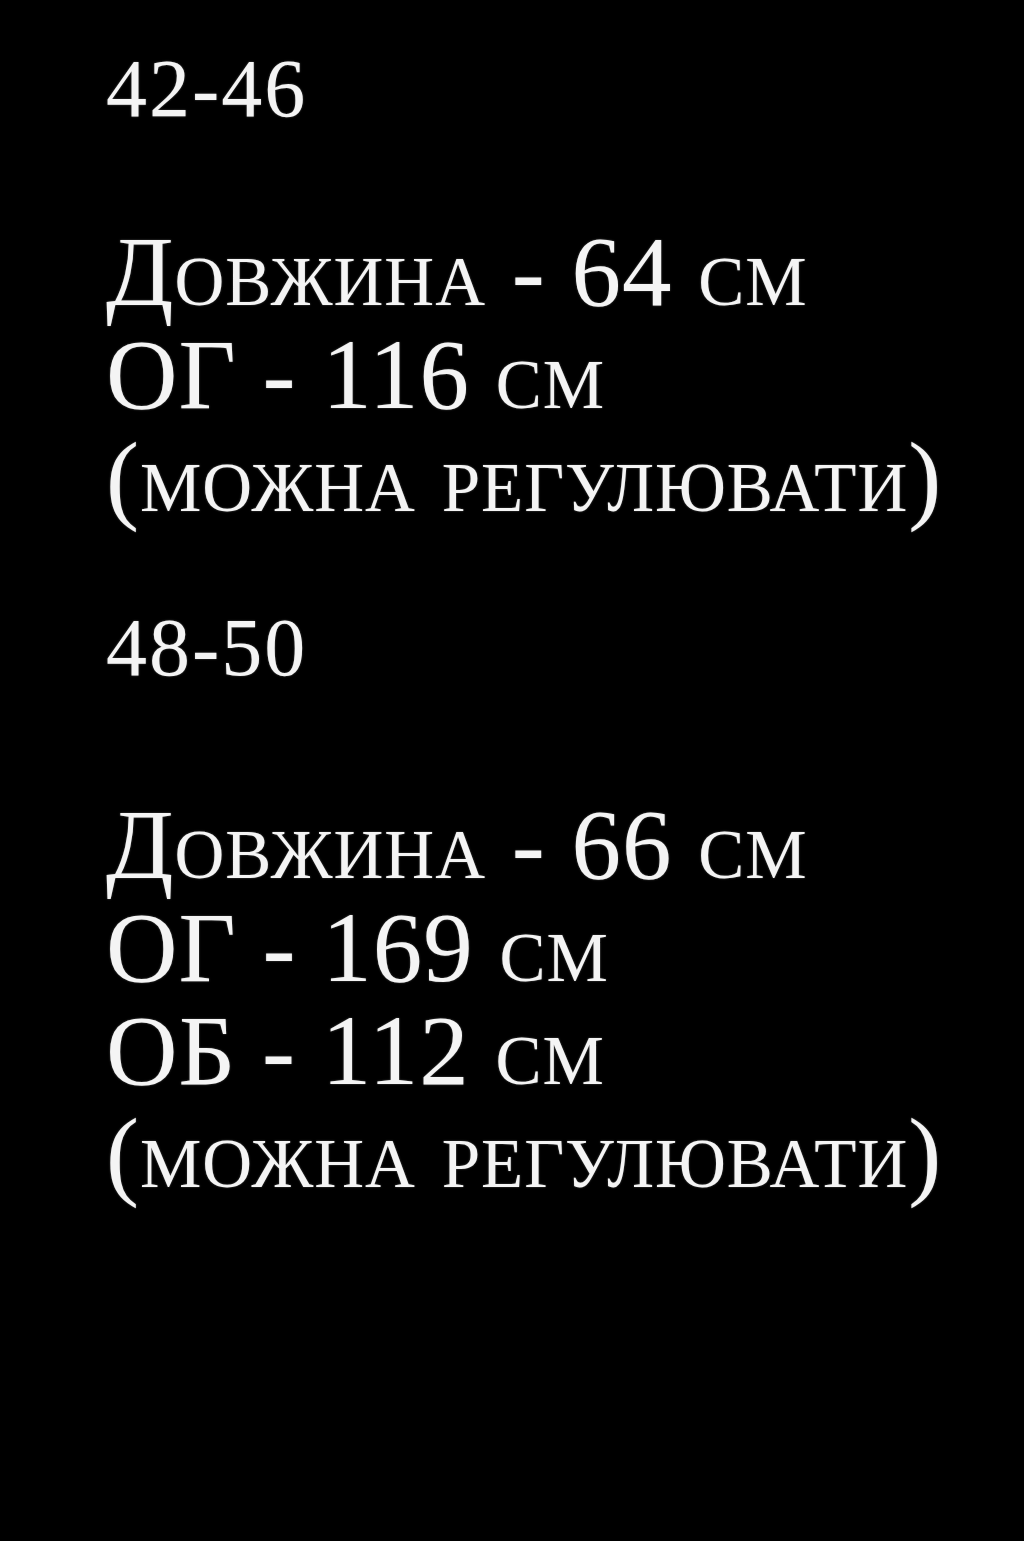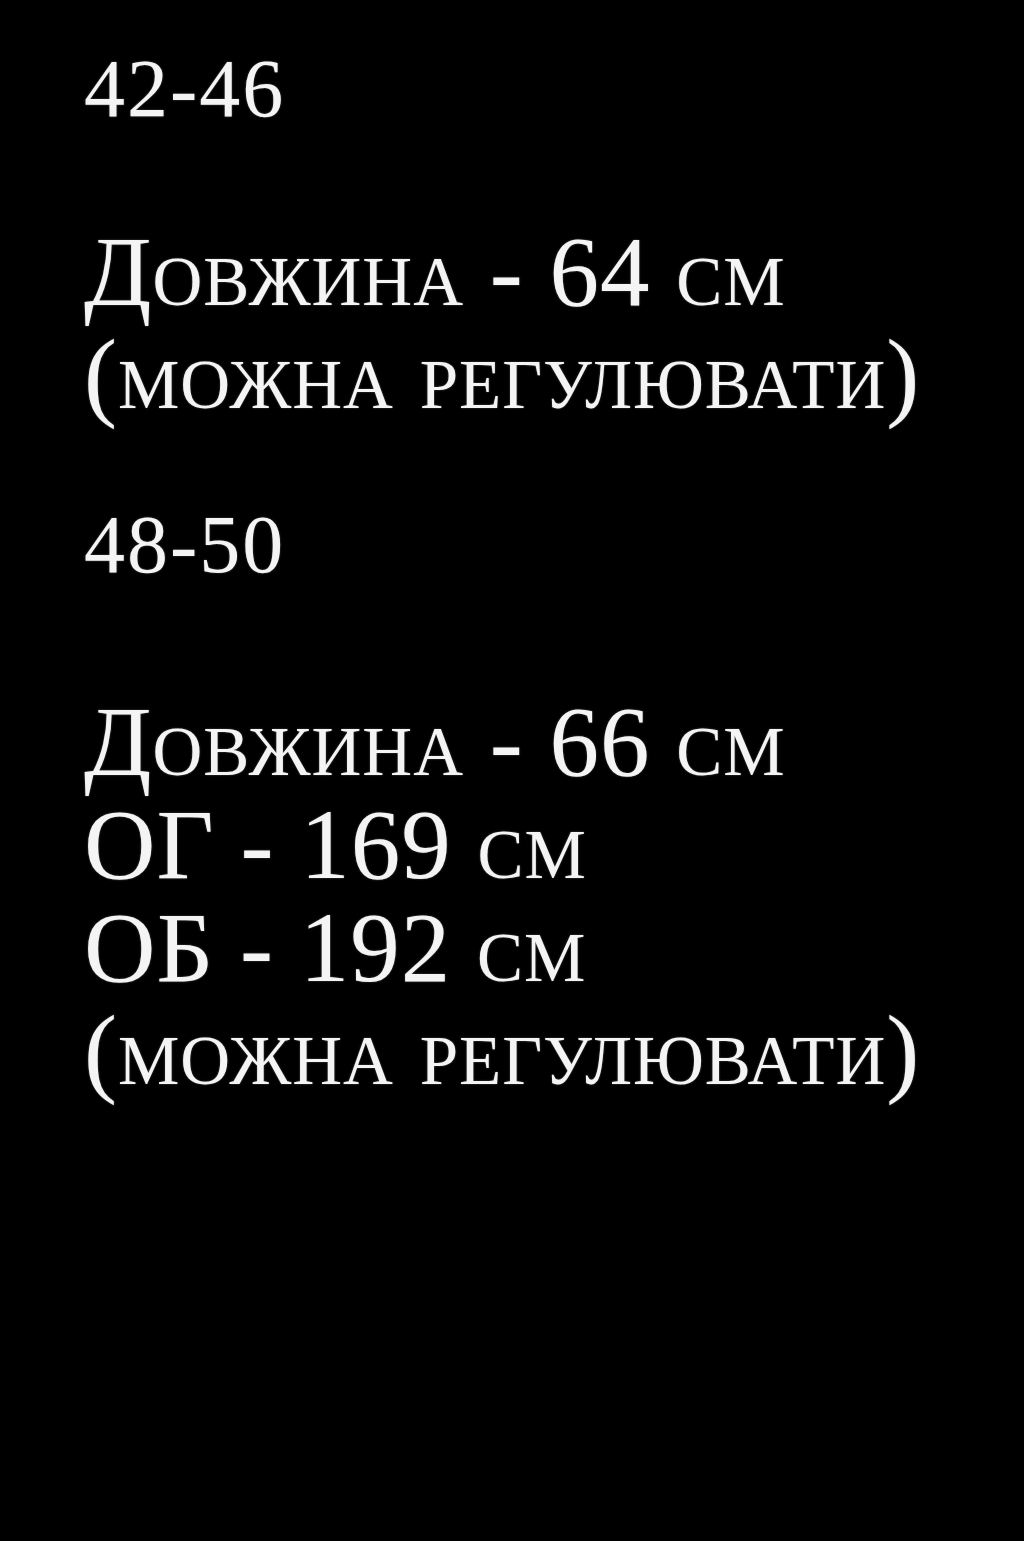--- a/index.html
+++ b/index.html
@@ -12,21 +12,21 @@
 
   body {
     background: #000000;
     font-family: "Liberation Serif", "DejaVu Serif", serif;
     color: #f2f2f2;
   }
 
   .chart {
     width: 1024px;
     height: 1541px;
-    padding: 46px 40px 0 84px;
+    padding: 46px 40px 0 106px;
     background: #000000;
   }
 
   .size-range {
     font-size: 82px;
     line-height: 1.05;
     font-weight: 400;
     color: #f4f4f4;
     letter-spacing: 2px;
     text-shadow: 0 0 2px rgba(255,255,255,0.35);
@@ -58,28 +58,29 @@
 </head>
 <body>
 
 <div class="chart">
 
   <section class="section-1">
     <h2 class="size-range">42-46</h2>
 
     <div class="measurements">
       <p class="measurement-line">Довжина - 64 см</p>
+      <p class="measurement-line">ОГ - 116 см</p>
       <p class="measurement-line">(можна регулювати)</p>
     </div>
   </section>
 
   <section class="section-2">
     <h2 class="size-range">48-50</h2>
 
     <div class="measurements">
       <p class="measurement-line">Довжина - 66 см</p>
       <p class="measurement-line">ОГ - 169 см</p>
-      <p class="measurement-line">ОБ - 192 см</p>
+      <p class="measurement-line">ОБ - 112 см</p>
       <p class="measurement-line">(можна регулювати)</p>
     </div>
   </section>
 
 </div>
 
 </body></html>

